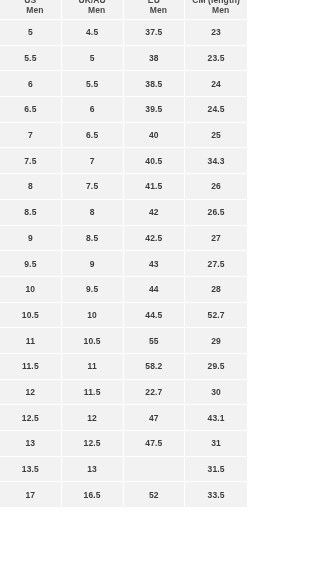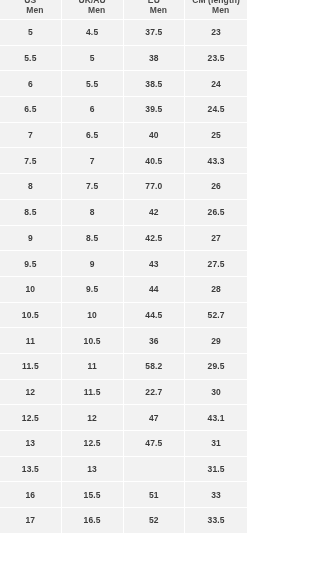--- a/index.html
+++ b/index.html
@@ -104,26 +104,26 @@
       <tr>
         <td>7</td>
         <td>6.5</td>
         <td>40</td>
         <td>25</td>
       </tr>
       <tr>
         <td>7.5</td>
         <td>7</td>
         <td>40.5</td>
-        <td>43.3</td>
+        <td>34.3</td>
       </tr>
       <tr>
         <td>8</td>
         <td>7.5</td>
-        <td>77.0</td>
+        <td>41.5</td>
         <td>26</td>
       </tr>
       <tr>
         <td>8.5</td>
         <td>8</td>
         <td>42</td>
         <td>26.5</td>
       </tr>
       <tr>
         <td>9</td>
@@ -145,21 +145,21 @@
       </tr>
       <tr>
         <td>10.5</td>
         <td>10</td>
         <td>44.5</td>
         <td>52.7</td>
       </tr>
       <tr>
         <td>11</td>
         <td>10.5</td>
-        <td>36</td>
+        <td>55</td>
         <td>29</td>
       </tr>
       <tr>
         <td>11.5</td>
         <td>11</td>
         <td>58.2</td>
         <td>29.5</td>
       </tr>
       <tr>
         <td>12</td>
@@ -179,25 +179,19 @@
         <td>47.5</td>
         <td>31</td>
       </tr>
       <tr>
         <td>13.5</td>
         <td>13</td>
         <td class="empty-cell"></td>
         <td>31.5</td>
       </tr>
       <tr>
-        <td>16</td>
-        <td>15.5</td>
-        <td>51</td>
-        <td>33</td>
-      </tr>
-      <tr>
         <td>17</td>
         <td>16.5</td>
         <td>52</td>
         <td>33.5</td>
       </tr>
     </tbody>
 </table>
 
 </body></html>

